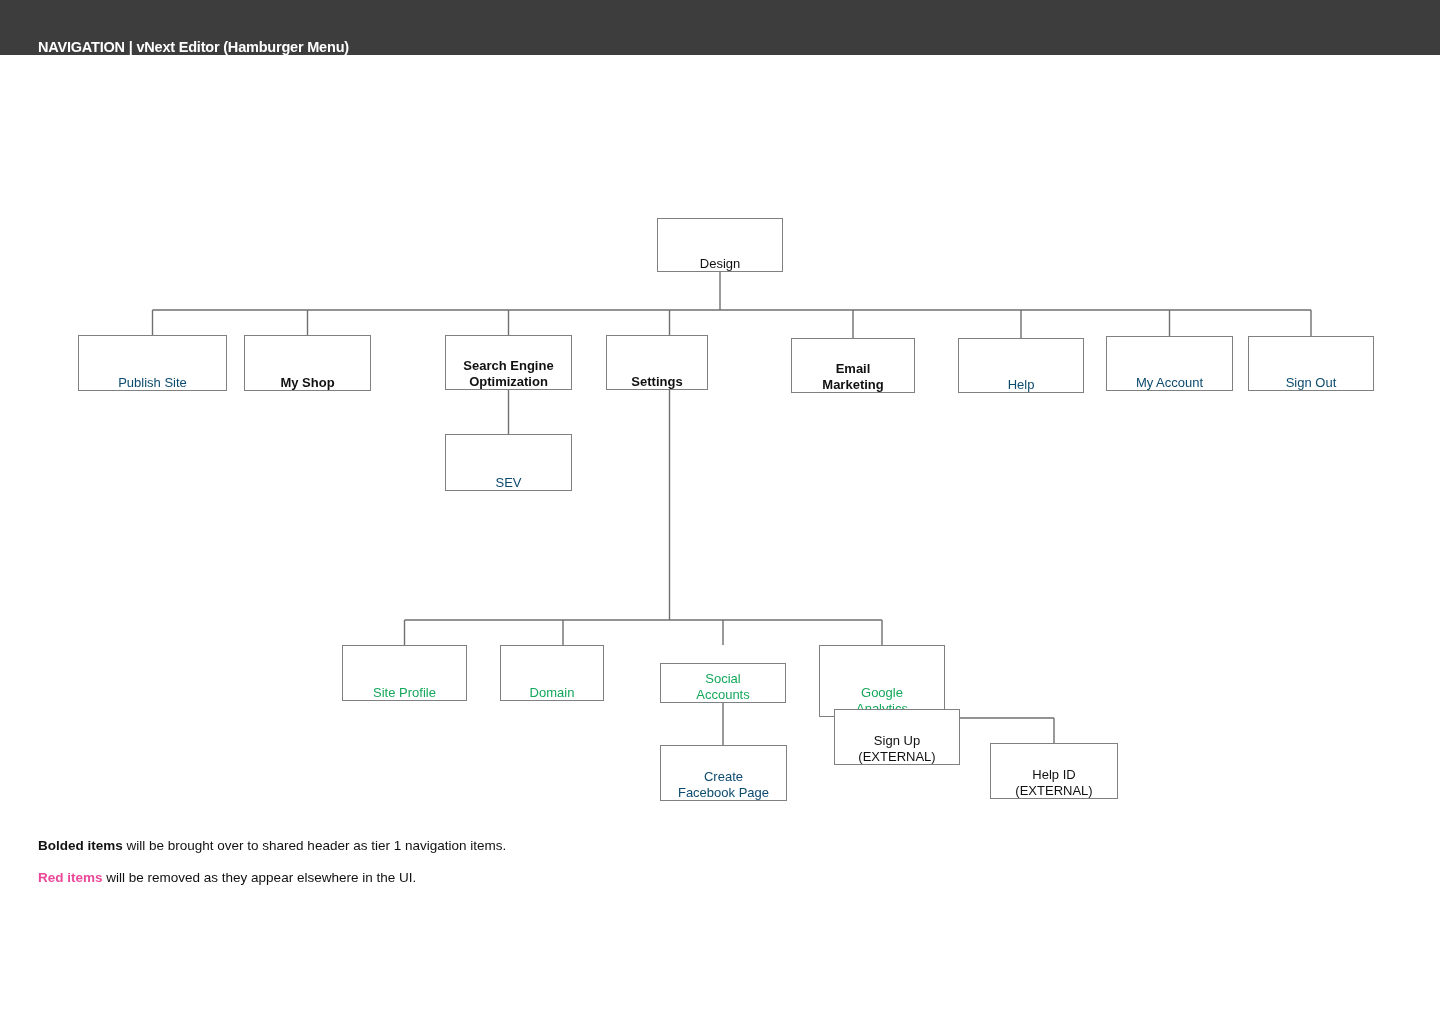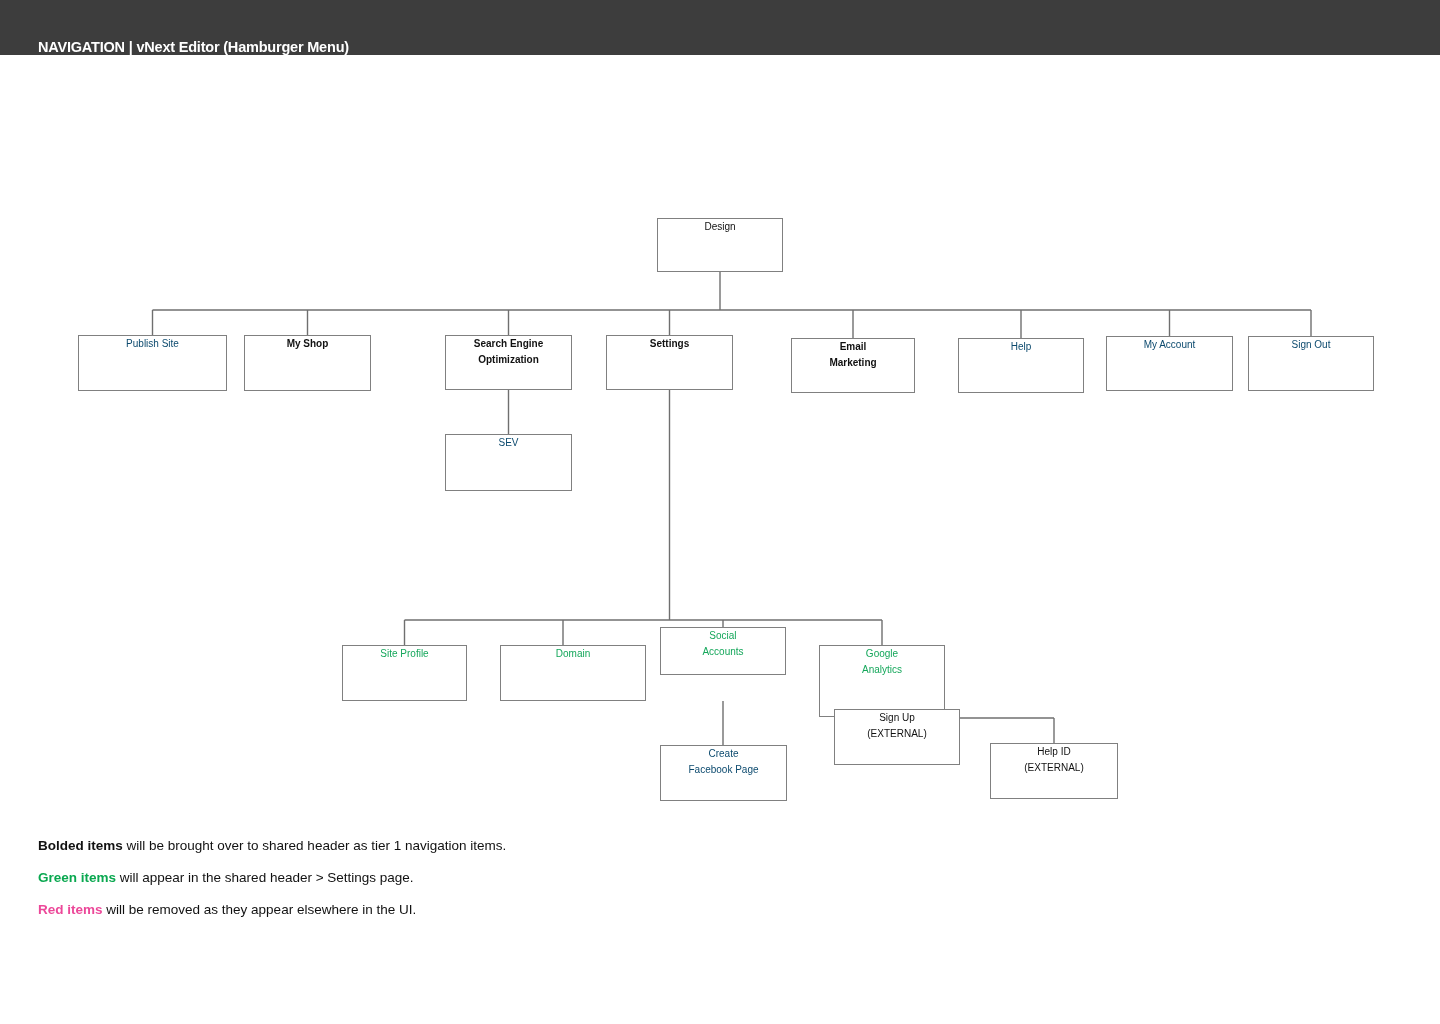--- a/index.html
+++ b/index.html
@@ -48,24 +48,24 @@
     height: 969px;
     pointer-events: none;
   }
 
   .node {
     position: absolute;
     box-sizing: border-box;
     border: 1.3px solid #808080;
     background: #ffffff;
     display: flex;
-    align-items: flex-start;
+    align-items: flex-end;
     justify-content: center;
     text-align: center;
-    font-size: 10px;
+    font-size: 13px;
     line-height: 15.5px;
     color: #111111;
     z-index: 2;
   }
   .node .lbl { display: block; white-space: pre-line; }
   .node.bold { font-weight: bold; }
   .node.red  { color: #0c4a6e; }
   .node.green{ color: #15a75b; }
 
   
@@ -126,21 +126,21 @@
       <div class="node red" style="left: 78px; top: 280px; width: 149px; height: 56px;">
         <span class="lbl">Publish Site</span>
       </div>
       <div class="node bold" style="left: 244px; top: 280px; width: 127px; height: 56px;">
         <span class="lbl">My Shop</span>
       </div>
       <div class="node bold" style="left: 445px; top: 280px; width: 127px; height: 55px;">
         <span class="lbl">Search Engine
 Optimization</span>
       </div>
-      <div class="node bold" style="left: 606px; top: 280px; width: 127px; height: 55px;">
+      <div class="node bold" style="left: 606px; top: 280px; width: 102px; height: 55px;">
         <span class="lbl">Settings</span>
       </div>
       <div class="node bold" style="left: 791px; top: 283px; width: 124px; height: 55px;">
         <span class="lbl">Email
 Marketing</span>
       </div>
       <div class="node red" style="left: 958px; top: 283px; width: 126px; height: 55px;">
         <span class="lbl">Help</span>
       </div>
       <div class="node red" style="left: 1106px; top: 281px; width: 127px; height: 55px;">
@@ -148,24 +148,24 @@
       </div>
       <div class="node red" style="left: 1248px; top: 281px; width: 126px; height: 55px;">
         <span class="lbl">Sign Out</span>
       </div>
       <div class="node red" style="left: 445px; top: 379px; width: 127px; height: 57px;">
         <span class="lbl">SEV</span>
       </div>
       <div class="node green" style="left: 342px; top: 590px; width: 125px; height: 56px;">
         <span class="lbl">Site Profile</span>
       </div>
-      <div class="node green" style="left: 500px; top: 590px; width: 146px; height: 56px;">
+      <div class="node green" style="left: 500px; top: 590px; width: 104px; height: 56px;">
         <span class="lbl">Domain</span>
       </div>
-      <div class="node green" style="left: 660px; top: 572px; width: 126px; height: 48px;">
+      <div class="node green" style="left: 660px; top: 608px; width: 126px; height: 40px;">
         <span class="lbl">Social
 Accounts</span>
       </div>
       <div class="node green" style="left: 819px; top: 590px; width: 126px; height: 72px;">
         <span class="lbl">Google
 Analytics</span>
       </div>
       <div class="node red" style="left: 660px; top: 690px; width: 127px; height: 56px;">
         <span class="lbl">Create
 Facebook Page</span>
@@ -176,15 +176,14 @@
       </div>
       <div class="node" style="left: 990px; top: 688px; width: 128px; height: 56px;">
         <span class="lbl">Help ID
 (EXTERNAL)</span>
       </div>
     </div>
 </div>
 
 <div id="legend">
     <div class="line"><span class="k">Bolded items</span><span> will be brought over to shared header as tier 1 navigation items.</span></div>
-    <div class="line"><span class="k green">Green items</span><span> will appear in the shared header &gt; Settings page.</span></div>
     <div class="line"><span class="k red">Red items</span><span> will be removed as they appear elsewhere in the UI.</span></div>
   </div>
 
 </body></html>

